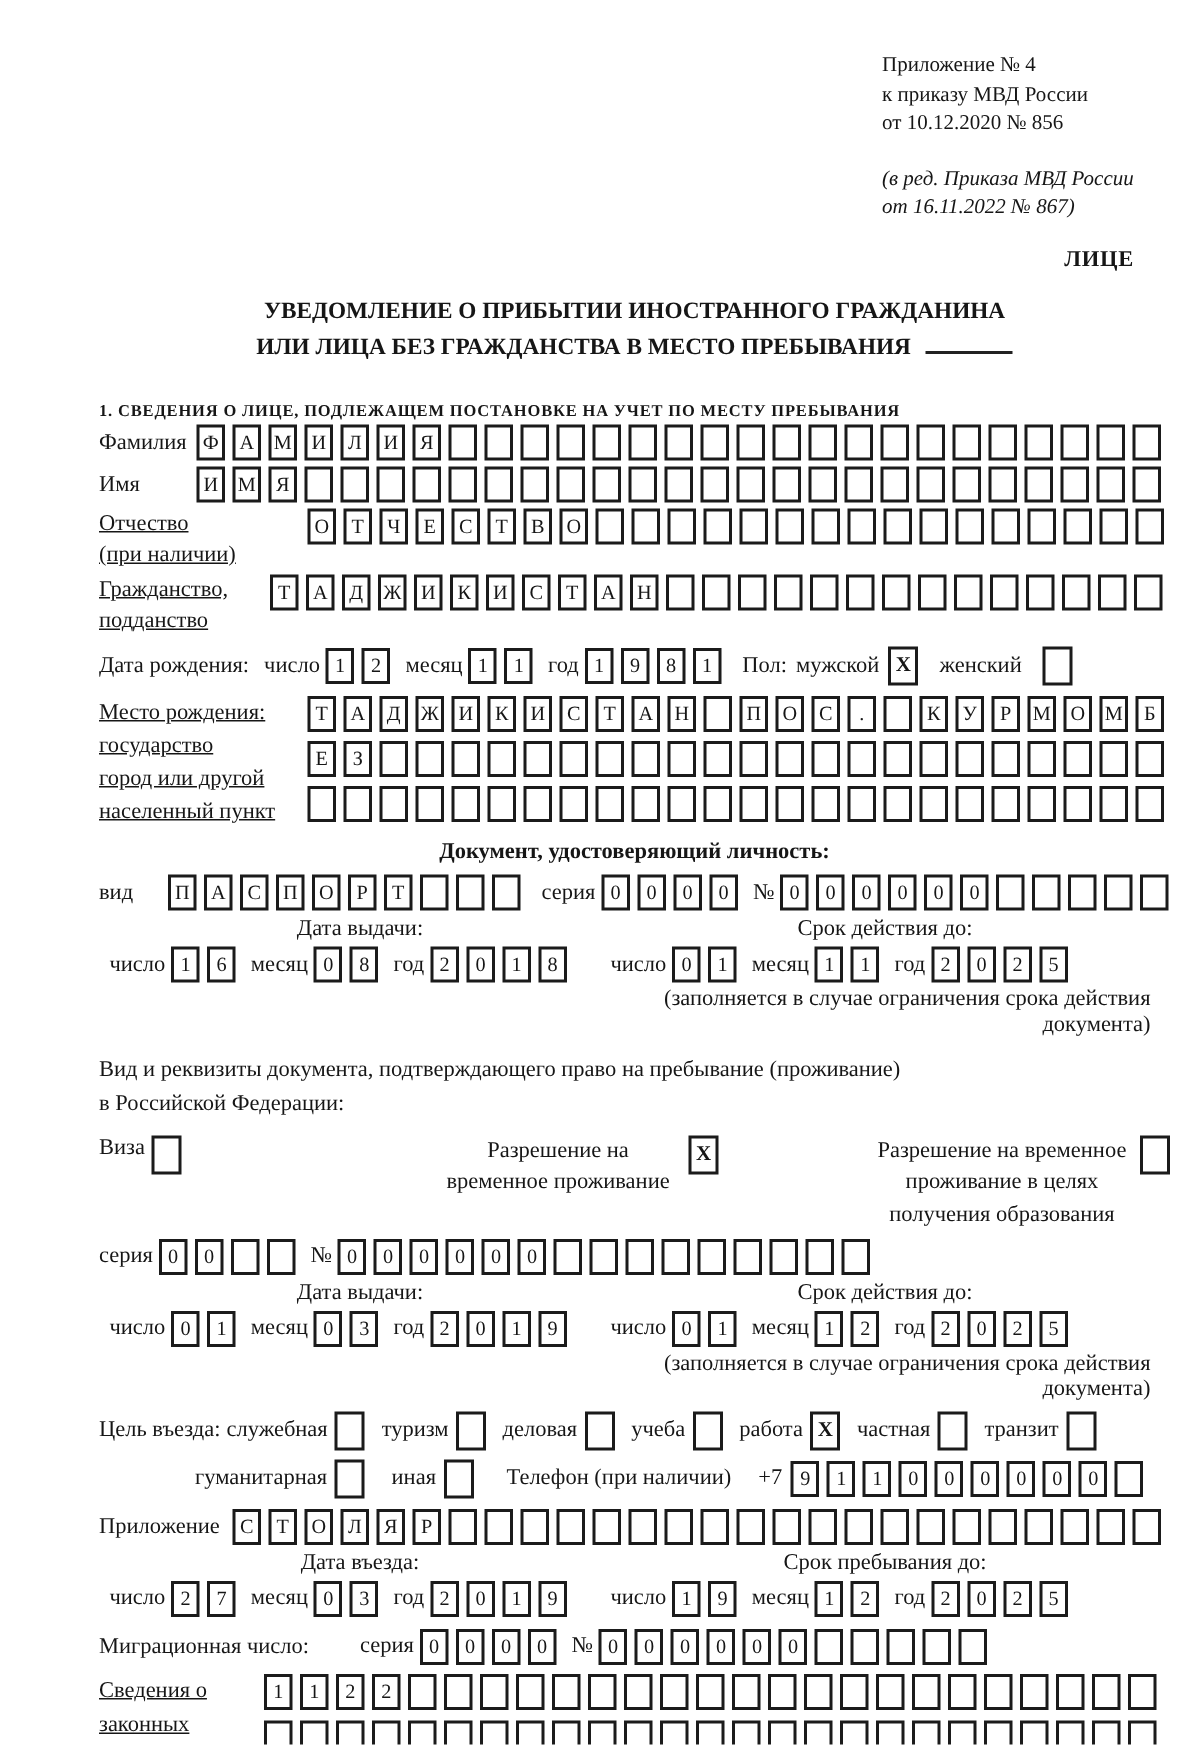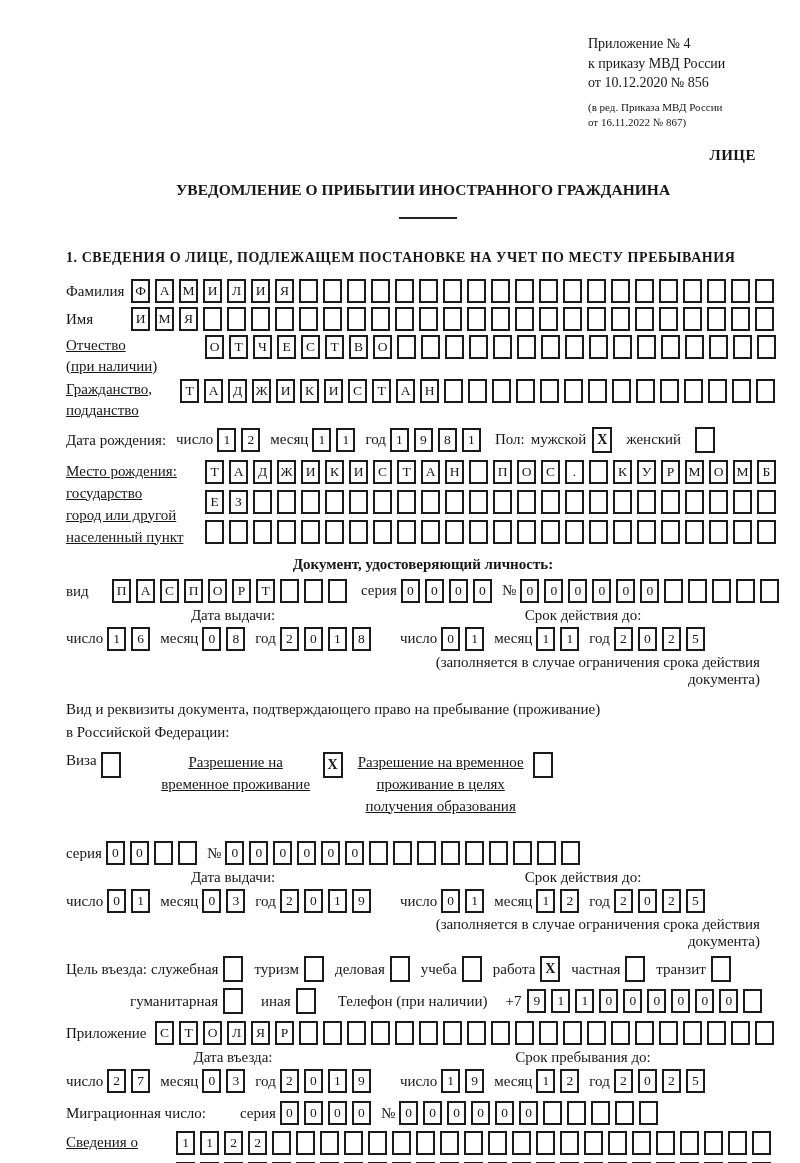--- a/index.html
+++ b/index.html
@@ -6,57 +6,57 @@
   html,body { margin:0; padding:0; }
   body {
     width:800px; height:1163px; overflow:hidden;
     background:#ffffff; color:#161616;
     font-family:"Liberation Serif","DejaVu Serif",serif;
     font-size:15px;
   }
   .page { padding:34px 20px 0 66px; }
 
   .hdr { width:186px; margin-left:auto; margin-right:6px; font-size:14px; line-height:1.4; }
-  .hdr-edit { margin-top:7px; font-size:11px; line-height:1.4; }
+  .hdr-edit { margin-top:17px; font-size:14px; line-height:1.4;font-style:italic; }
   .forma { text-align:right; padding-right:24px; font-weight:bold; letter-spacing:.5px; margin-top:16px; }
 
   .title { text-align:center; font-weight:bold; font-size:15.5px; line-height:1.55; margin-top:14px; }
   .uline { display:inline-block; width:58px; height:13px; border-bottom:2px solid #222; margin-left:10px; }
 
-  .sec-head { font-weight:bold; font-size:14px; letter-spacing:.55px; margin-top:24px; margin-bottom:13px; white-space:nowrap; }
+  .sec-head { font-weight:bold; font-size:11px; letter-spacing:.55px; margin-top:24px; margin-bottom:3px; white-space:nowrap; }
 
   .frow { display:flex; align-items:center; margin-bottom:4px; }
   .frow.top { align-items:flex-start; }
   .lbl { flex:0 0 auto; line-height:20px; }
   .lbl2 { line-height:21px;text-decoration:underline; }
   .cells { display:flex; flex:0 0 auto; }
   .cell { flex:0 0 auto; width:19px; height:24px; border:2px solid #1b1b1b; margin-right:5px;
           display:inline-flex; align-items:center; justify-content:center; font-size:13.5px; }
   .cells .cell:last-child { margin-right:0; }
   .cbox { flex:0 0 auto; display:inline-flex; width:20px; height:26px; border:2px solid #1b1b1b;
           align-items:center; justify-content:center; font-size:14px; font-weight:bold; }
   .gap6 { width:6px; } .gap10 { width:10px; } .gap14 { width:14px; } .gap18 { width:18px; }
 
   .doc-head { text-align:center; font-weight:bold; margin:8px 0 6px 0; }
 
-  .twocol { display:flex; margin-top:8px; }
+  .twocol { display:flex; margin-top:8px;justify-content:center; }
   .col-l { width:334px; }
   .col-r { width:366px; }
   .dhead { text-align:center; margin-bottom:3px; }
   .dgroup { display:flex; align-items:center; }
   .dlabel { margin-right:4px; }
   .dlabel.ml { margin-left:10px; }
   .note { font-size:15px; text-align:right; padding-right:6px; margin-top:3px; }
 
   .intro { margin-top:10px; line-height:1.55; }
 
-  .optrow { display:flex; align-items:flex-start; margin-top:8px; margin-bottom:24px; }
+  .optrow { display:flex; align-items:flex-start; margin-top:8px; margin-bottom:4px;justify-content:space-between; }
   .opt { display:flex; align-items:flex-start; }
   .opt .cbox { margin-left:8px; }
-  .optlbl-c { text-align:center; line-height:1.45;text-decoration:underline; }
+  .optlbl-c { text-align:center; line-height:1.45; }
   .w150 { width:158px; } .w168 { width:168px; }
 
   .chips { display:flex; align-items:center; flex-wrap:nowrap; }
   .chip { display:flex; align-items:center; margin-right:11px; }
   .chip .cbox { margin-left:5px; }
 </style>
 </head>
 <body>
 
 <div class="page">
@@ -67,21 +67,21 @@
     <div>от 10.12.2020 № 856</div>
     <div class="hdr-edit">
       <div>(в ред. Приказа МВД России</div>
       <div>от 16.11.2022 № 867)</div>
     </div>
   </div>
   <div class="forma">ЛИЦЕ</div>
 
   <div class="title">
     <div>УВЕДОМЛЕНИЕ О ПРИБЫТИИ ИНОСТРАННОГО ГРАЖДАНИНА</div>
-    <div><span class="uline"></span></div>
+    <div><span>ИЛИ ЛИЦА БЕЗ ГРАЖДАНСТВА В МЕСТО ПРЕБЫВАНИЯ</span><span class="uline"></span></div>
   </div>
 
   <div class="sec-head">1. СВЕДЕНИЯ О ЛИЦЕ, ПОДЛЕЖАЩЕМ ПОСТАНОВКЕ НА УЧЕТ ПО МЕСТУ ПРЕБЫВАНИЯ</div>
 
   <div class="frow">
     <div class="lbl" style="width:65px">Фамилия</div>
     <div class="cells">
         <span class="cell">Ф</span>
         <span class="cell">А</span>
         <span class="cell">М</span>

